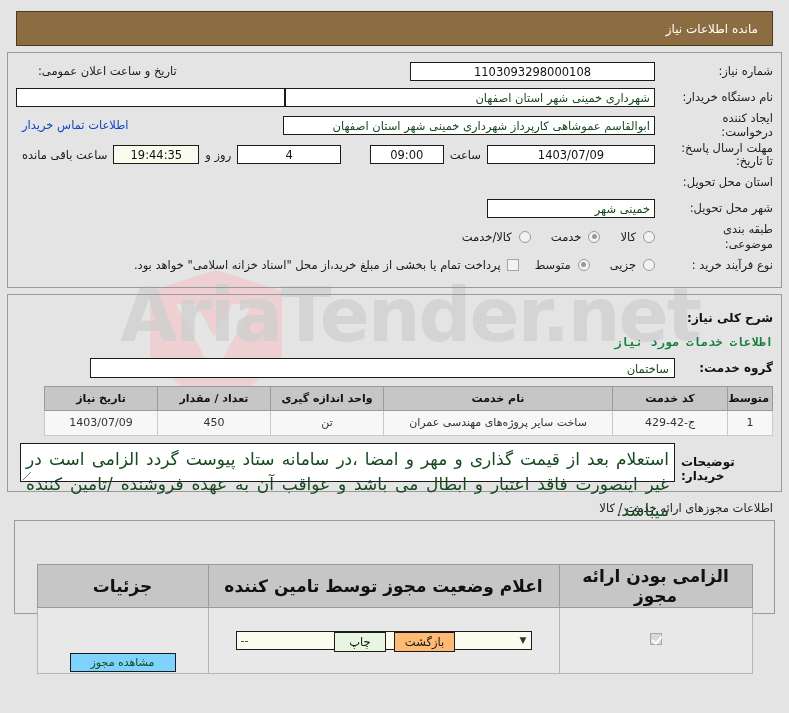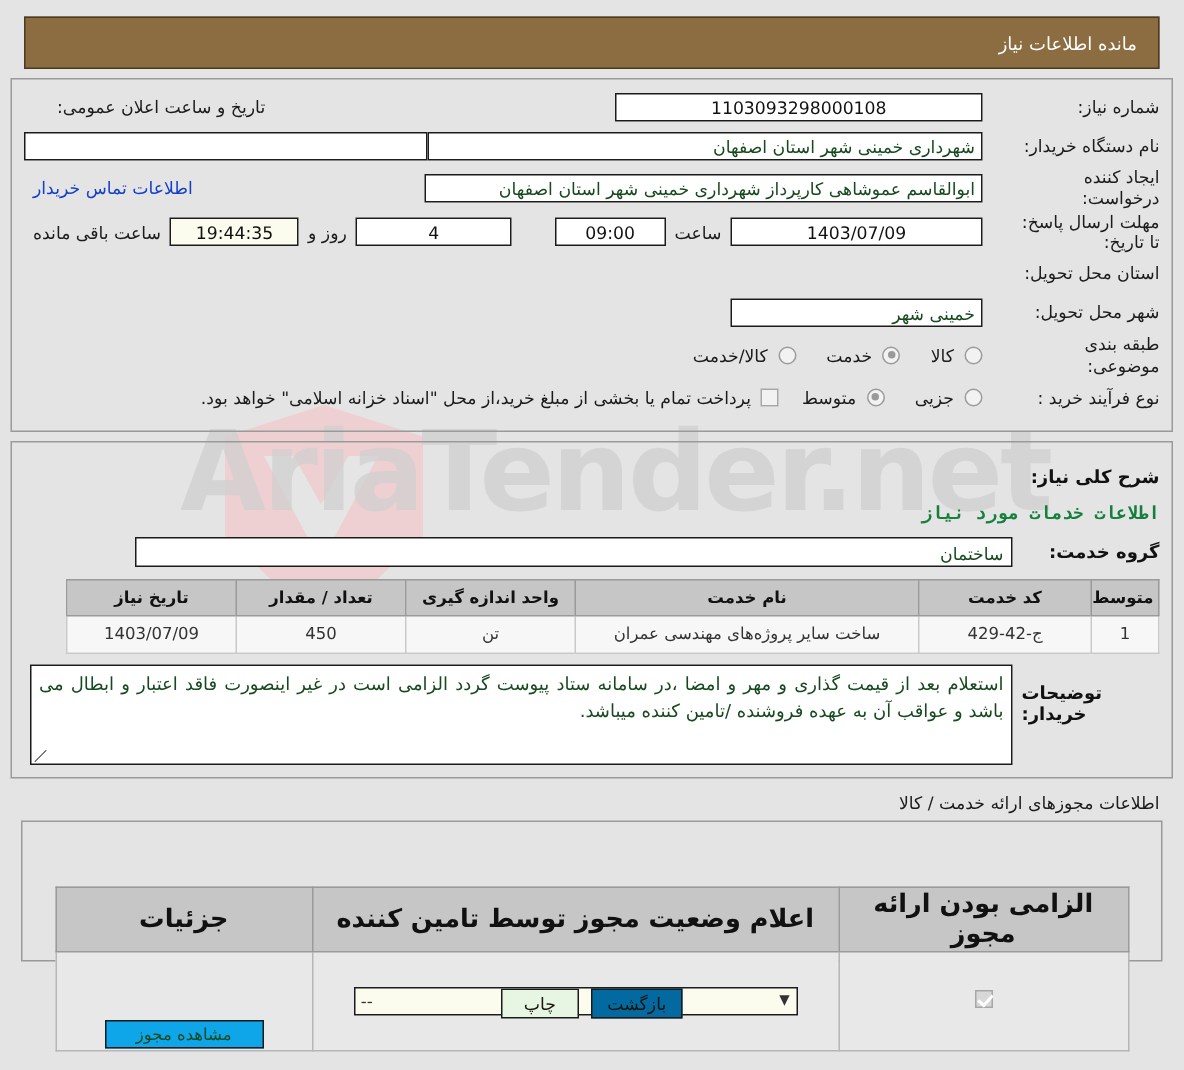--- a/index.html
+++ b/index.html
@@ -259,24 +259,24 @@
     text-align: center;
     font-size: 11px;
     padding: 1px 3px;
   }
 
   
   .notes-row { display:flex; align-items:flex-start; margin-top: 7px; }
   .notes-lbl { width: 92px; flex:0 0 92px; text-align:left; padding-left:6px; font-size:12px; font-weight:bold; color:#111; padding-top:12px;}
   .notes-box {
     width: 655px;
-    height: 67px;
+    height: 39px;
     border: 1px solid #1b1b1b;
     background: #fff;
-    font-size: 12px;
+    font-size: 17px;
     color: #17491f;
     padding: 3px 5px;
     box-sizing: border-box;
     text-align: justify;
     line-height: 1.5;
     position: relative;
   }
 
   
   .permit-heading {
@@ -329,21 +329,21 @@
     color: #333;
     cursor: pointer;
   }
   .chev { font-size: 9px; color: #333; }
   .btn-permit {
     display: inline-block;
     min-width: 106px;
     height: 19px;
     line-height: 18px;
     border: 1px solid #1b1b1b;
-    background: #0ea5e9;
+    background: #7dd3fc;
     font-size: 11px;
     color: #17491f;
     cursor: pointer;
     padding: 0 8px;
     box-sizing: border-box;
     margin-top: 44px;
   }
 
   
   .footer {
@@ -358,21 +358,21 @@
     min-width: 52px;
     height: 20px;
     line-height: 19px;
     border: 1px solid #1b1b1b;
     font-size: 11.5px;
     text-align: center;
     cursor: pointer;
     padding: 0 10px;
     box-sizing: border-box;
   }
-  .btn-back { background: #0369a1; color: #19160f; }
+  .btn-back { background: #fdba74; color: #19160f; }
   .btn-print { background: #e7f6e3; color: #19160f; }
 </style>
 </head>
 <body>
 
 <div id="page">
 
   <div class="watermark">
     <div class="wm-logo"></div>
     <div class="wm-text">AriaTender.net</div>

